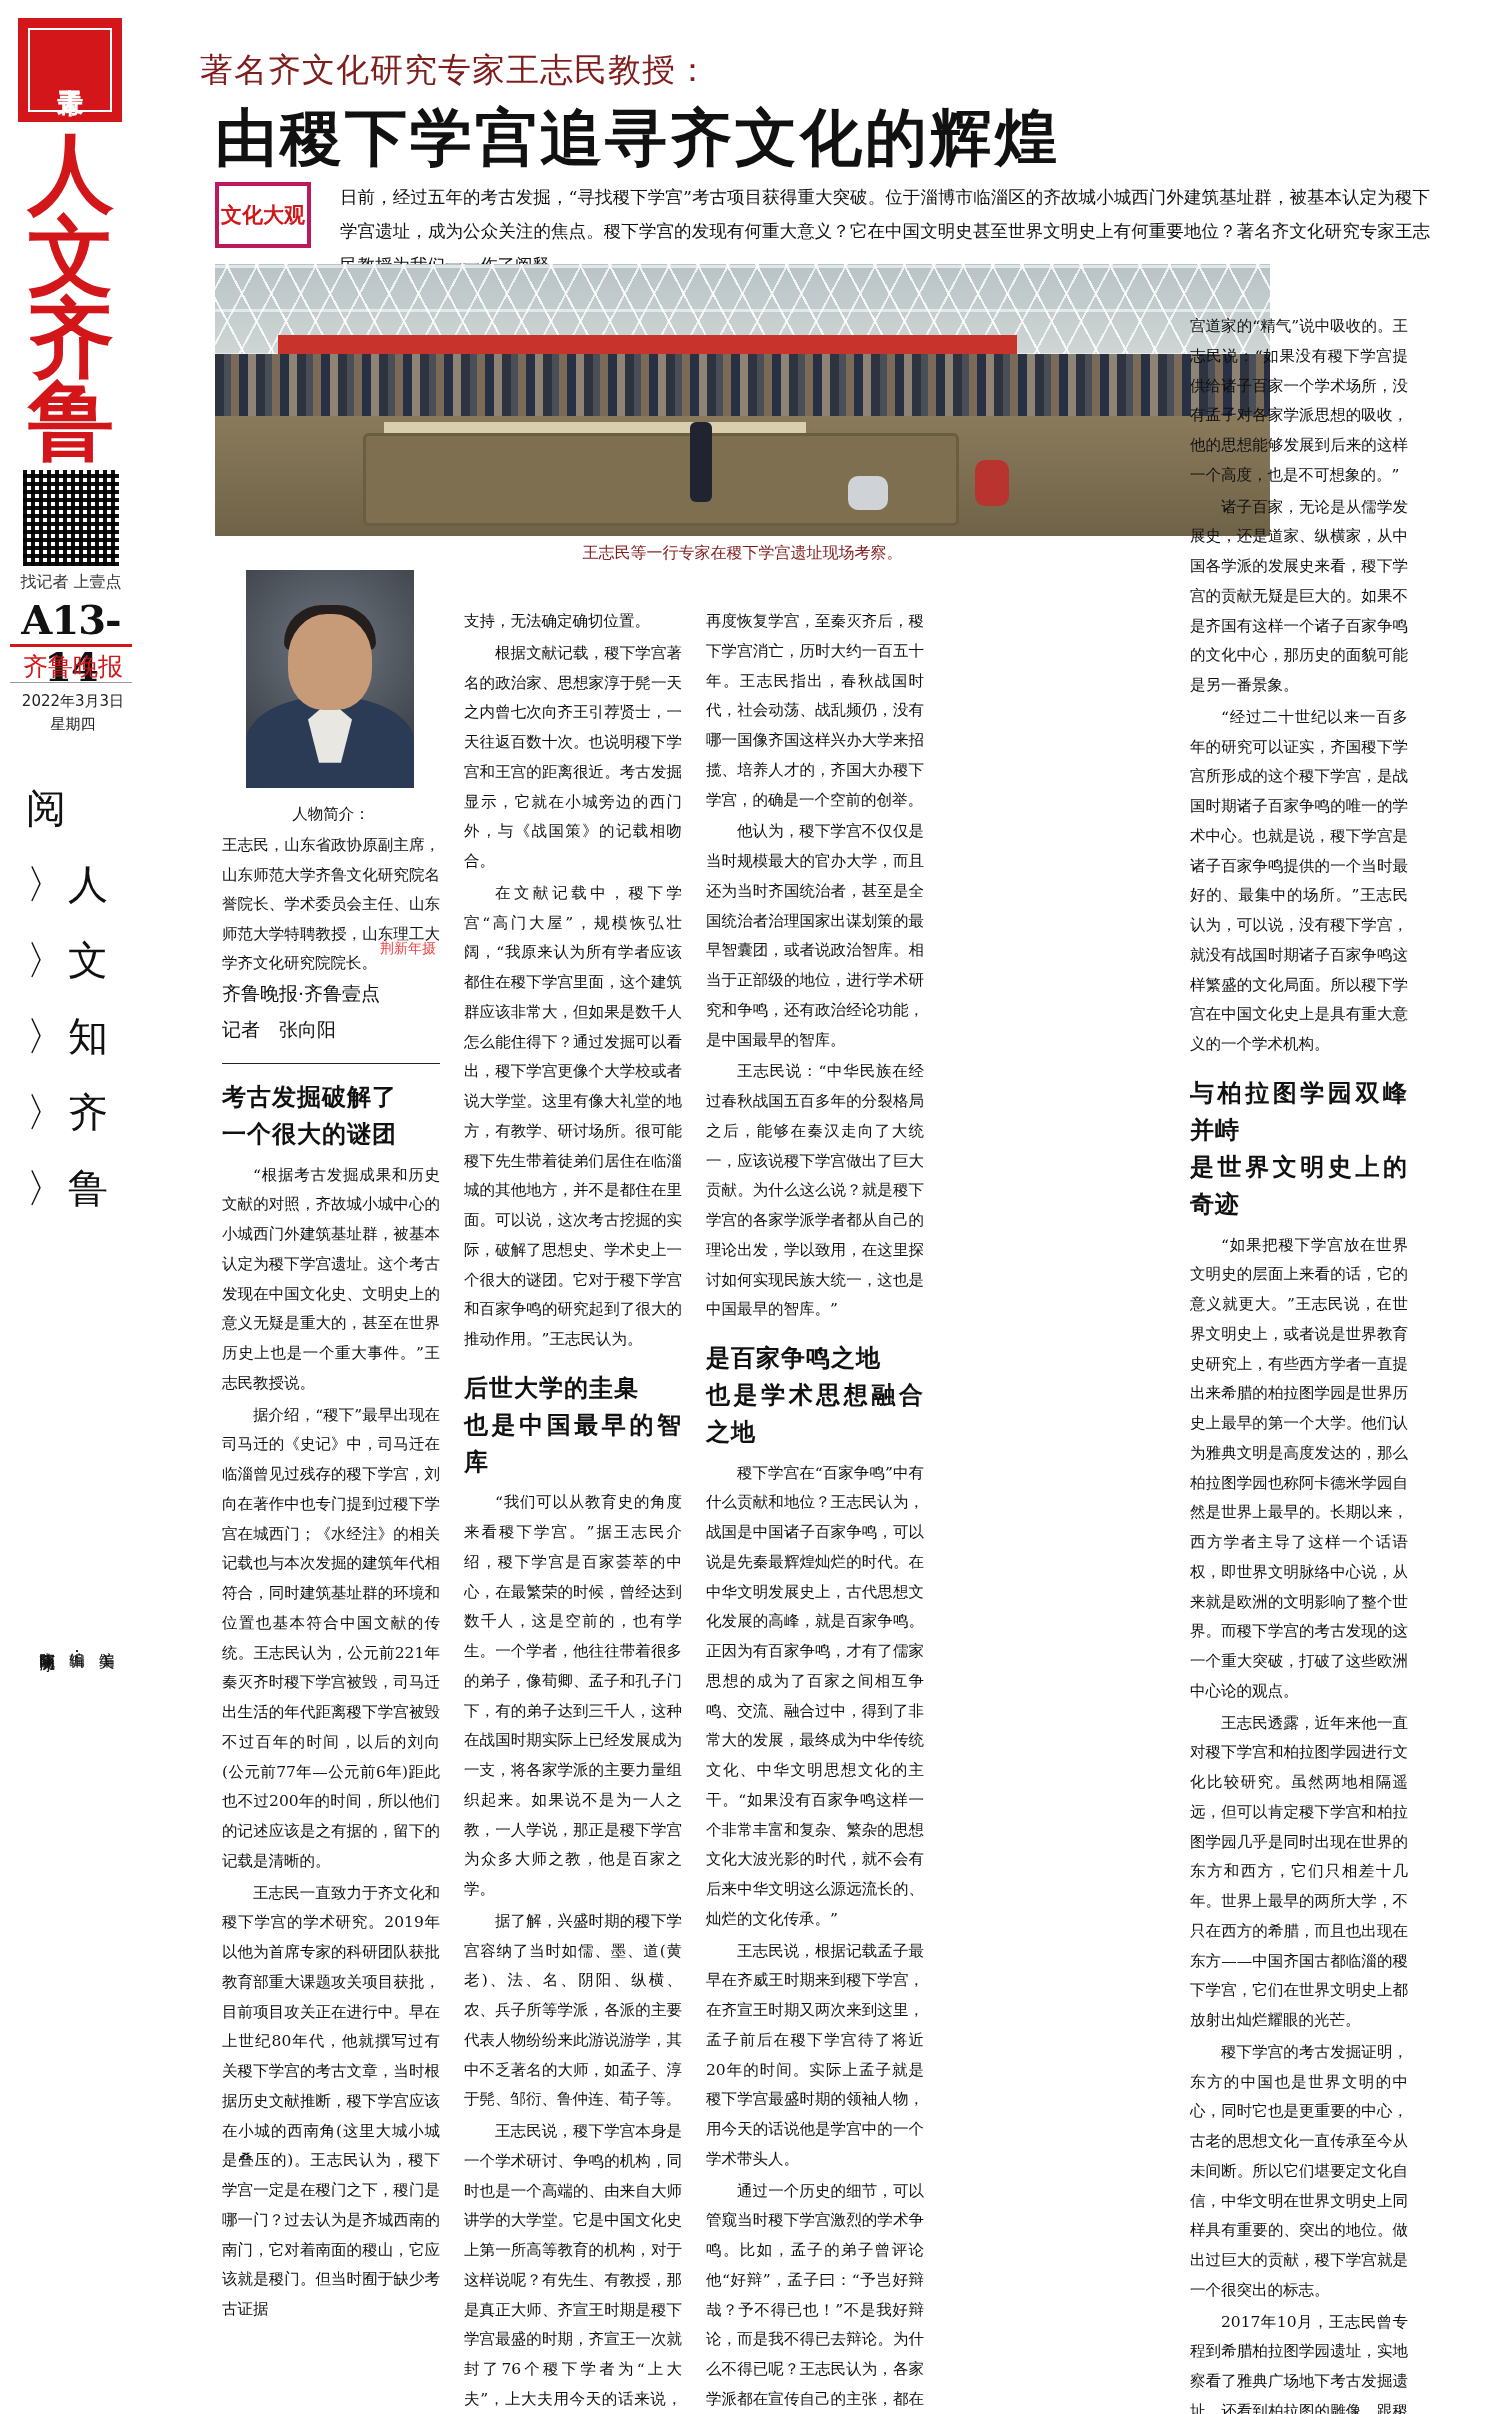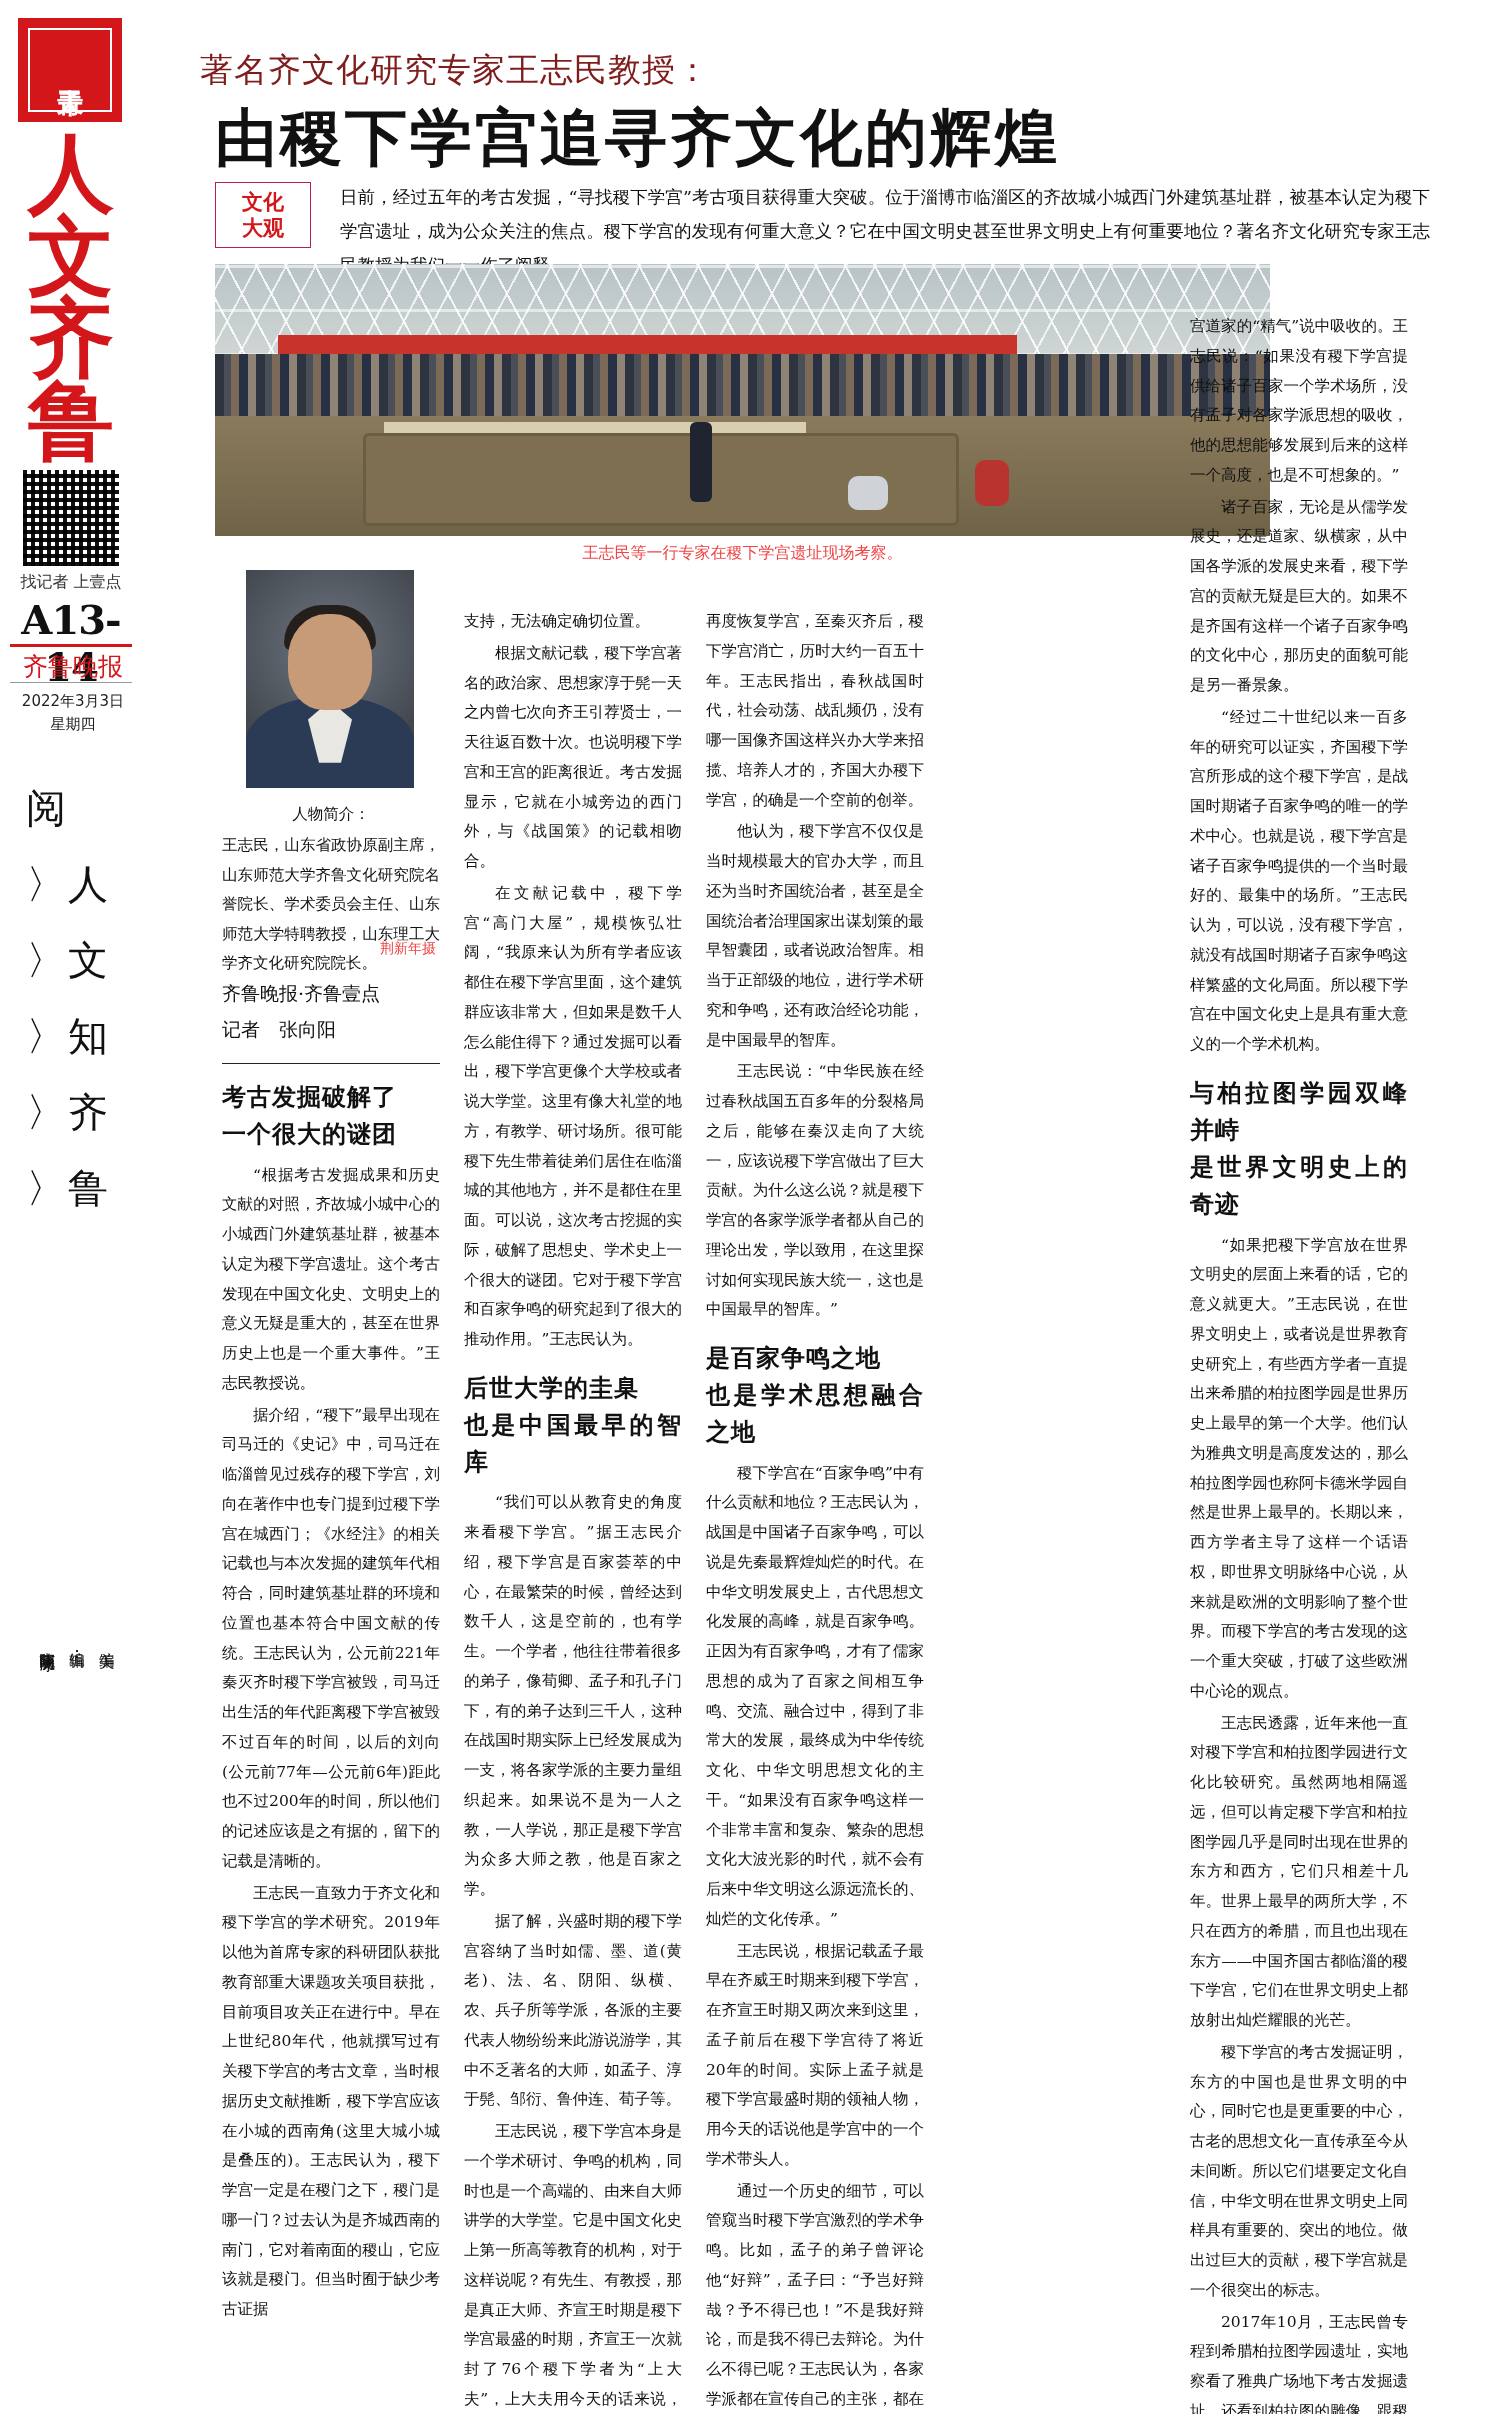--- a/index.html
+++ b/index.html
@@ -24,21 +24,21 @@
   .dateline{position:absolute;left:10px;top:690px;width:126px;text-align:center;font-size:15px;line-height:1.5;color:#222;}
   .vert-title{position:absolute;left:26px;top:770px;width:90px;font-family:"DejaVu Serif","Liberation Serif",serif;font-size:40px;line-height:1.9;color:#111;letter-spacing:2px;}
   .credits{position:absolute;left:20px;top:1640px;width:112px;font-size:14px;color:#222;line-height:1.7;text-align:center;}
   .credits .pair{display:flex;justify-content:center;gap:6px;}
   .credits .col{writing-mode:vertical-rl;text-orientation:upright;letter-spacing:2px;}
 
   
   .kicker{position:absolute;left:200px;top:48px;font-family:Liberation Sans, sans-serif;font-size:33px;color:#7f1d1d;letter-spacing:1px;}
   .headline{position:absolute;left:215px;top:96px;font-family:"DejaVu Serif","Liberation Serif",serif;font-weight:bold;font-size:62px;letter-spacing:3px;color:#111;}
 
-  .seal{position:absolute;left:215px;top:182px;width:96px;height:66px;border:1px solid #be185d;box-sizing:border-box;display:flex;flex-direction:column;align-items:center;justify-content:center;color:#d2161a;font-family:"DejaVu Serif","Liberation Serif",serif;font-weight:bold;font-size:21px;line-height:1.25;}
+  .seal{position:absolute;left:215px;top:182px;width:96px;height:66px;border:4px solid #be185d;box-sizing:border-box;display:flex;flex-direction:row;align-items:center;justify-content:center;color:#d2161a;font-family:"DejaVu Serif","Liberation Serif",serif;font-weight:bold;font-size:21px;line-height:1.25;}
   .lede{position:absolute;left:340px;top:180px;width:1090px;font-family:"DejaVu Serif","Liberation Serif",serif;font-size:17.5px;line-height:1.95;text-align:justify;color:#111;}
 
   
   .photo{position:absolute;left:215px;top:264px;width:1055px;height:272px;overflow:hidden;background:#6d7a5a;}
   .photo .sky{position:absolute;left:0;top:0;width:100%;height:34%;background:linear-gradient(#b9c3c7,#cfd6d4);}
   .photo .truss{position:absolute;left:0;top:0;width:100%;height:34%;
     background:
       repeating-linear-gradient(62deg, rgba(255,255,255,.85) 0 2px, transparent 2px 26px),
       repeating-linear-gradient(-62deg, rgba(255,255,255,.75) 0 2px, transparent 2px 26px),
       repeating-linear-gradient(0deg, rgba(230,235,235,.9) 0 3px, transparent 3px 44px);}
@@ -46,21 +46,21 @@
   .photo .banner2{position:absolute;left:13%;top:34%;width:52%;height:5.5%;background:#bd2f2a;}
   .photo .crowd{position:absolute;left:0;top:33%;width:100%;height:26%;
     background:repeating-linear-gradient(90deg,#2e3340 0 9px,#4a4f57 9px 16px,#7b6a57 16px 24px,#283044 24px 33px,#8e8375 33px 41px);}
   .photo .ground{position:absolute;left:0;top:56%;width:100%;height:44%;background:linear-gradient(#8a7a5c,#6f6347);}
   .photo .pit{position:absolute;left:14%;top:62%;width:56%;height:32%;background:#7d6f4f;border:3px solid #6a5e40;border-radius:6px;}
   .photo .plank{position:absolute;left:16%;top:58%;width:40%;height:5%;background:#d9cfae;}
   .photo .person{position:absolute;width:22px;height:56px;background:#1f2430;border-radius:6px;}
   .photo .p1{left:45%;top:58%;height:80px;}
   .photo .p2{left:72%;top:72%;background:#b9342f;height:46px;width:34px;border-radius:10px;}
   .photo .p3{left:60%;top:78%;background:#cfd2d6;height:34px;width:40px;border-radius:10px;}
-  .caption{position:absolute;left:215px;top:543px;width:1055px;text-align:center;font-size:16px;color:#ef4444;}
+  .caption{position:absolute;left:215px;top:543px;width:1055px;text-align:center;font-size:16px;color:#7f1d1d;}
 
   
   .portrait{position:absolute;left:246px;top:570px;width:168px;height:218px;background:linear-gradient(#4b4f57,#3a3e45);overflow:hidden;}
   .portrait .bg{position:absolute;inset:0;background:radial-gradient(circle at 50% 35%,#6f7680,#2e3238);}
   .portrait .head{position:absolute;left:50%;top:20%;width:84px;height:96px;margin-left:-42px;background:#c79a78;border-radius:46% 46% 42% 42%;}
   .portrait .hair{position:absolute;left:50%;top:16%;width:92px;height:46px;margin-left:-46px;background:#241f1d;border-radius:46px 46px 10px 10px;}
   .portrait .body{position:absolute;left:50%;top:58%;width:168px;height:92px;margin-left:-84px;background:#2b3a55;border-radius:50% 50% 0 0;}
   .portrait .shirt{position:absolute;left:50%;top:60%;width:44px;height:62px;margin-left:-22px;background:#e9e7e2;clip-path:polygon(50% 0,100% 30%,75% 100%,25% 100%,0 30%);}
 
   .bio{position:absolute;left:222px;top:800px;width:218px;font-family:"DejaVu Serif","Liberation Serif",serif;font-size:15.5px;line-height:1.9;text-align:justify;color:#111;}

